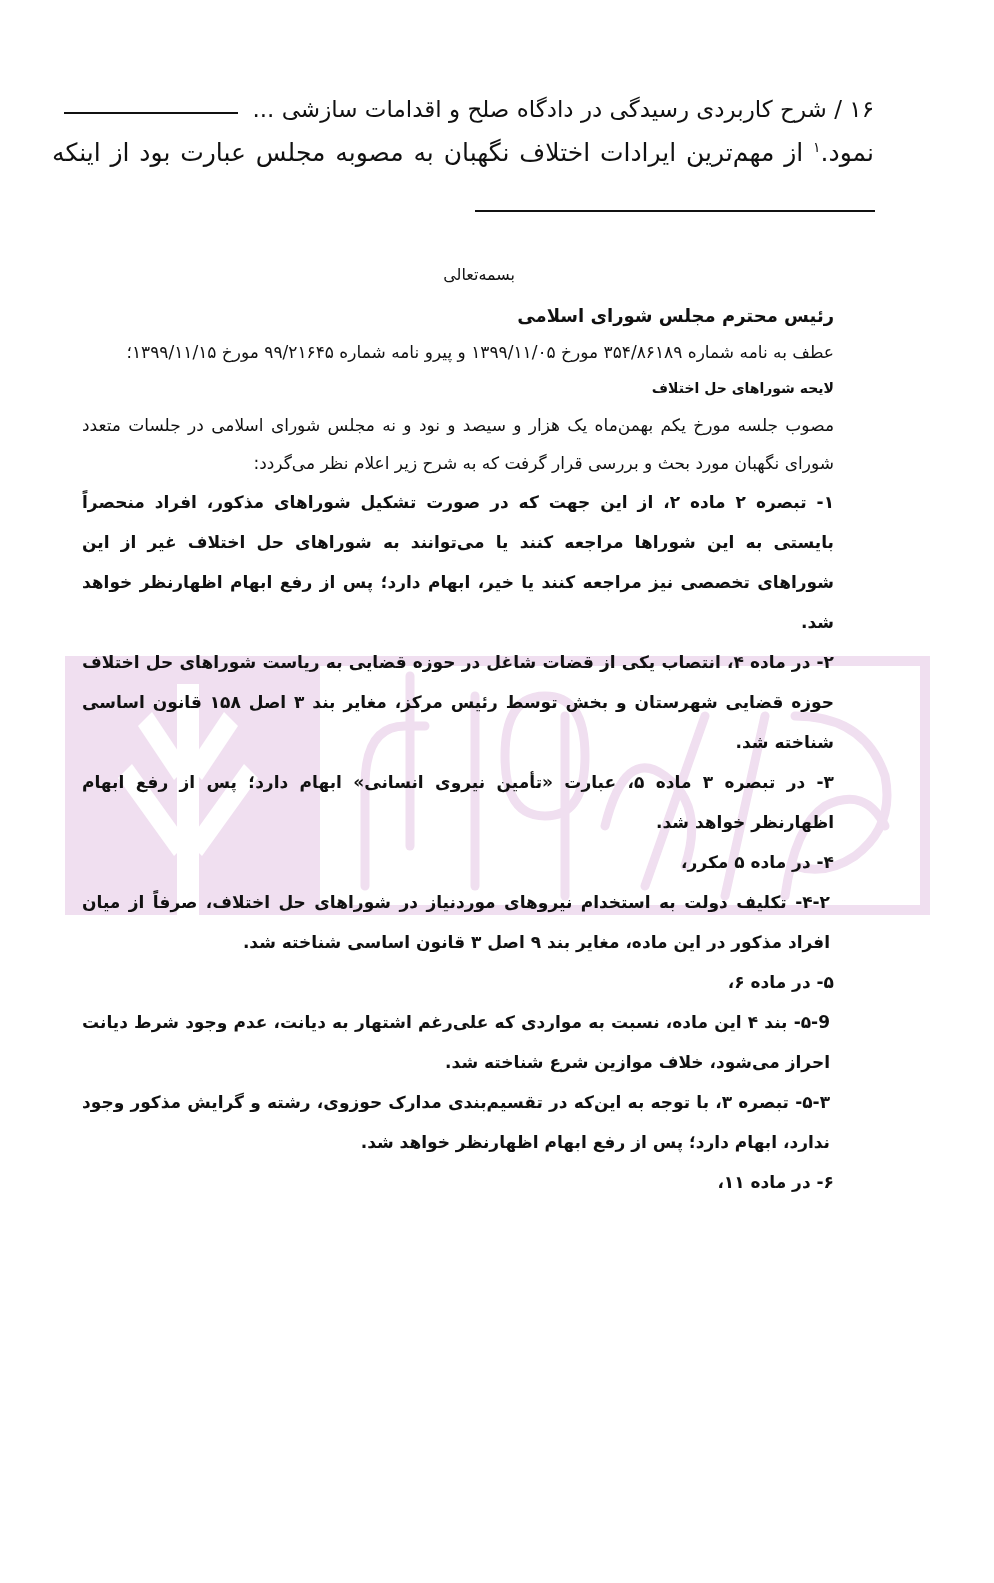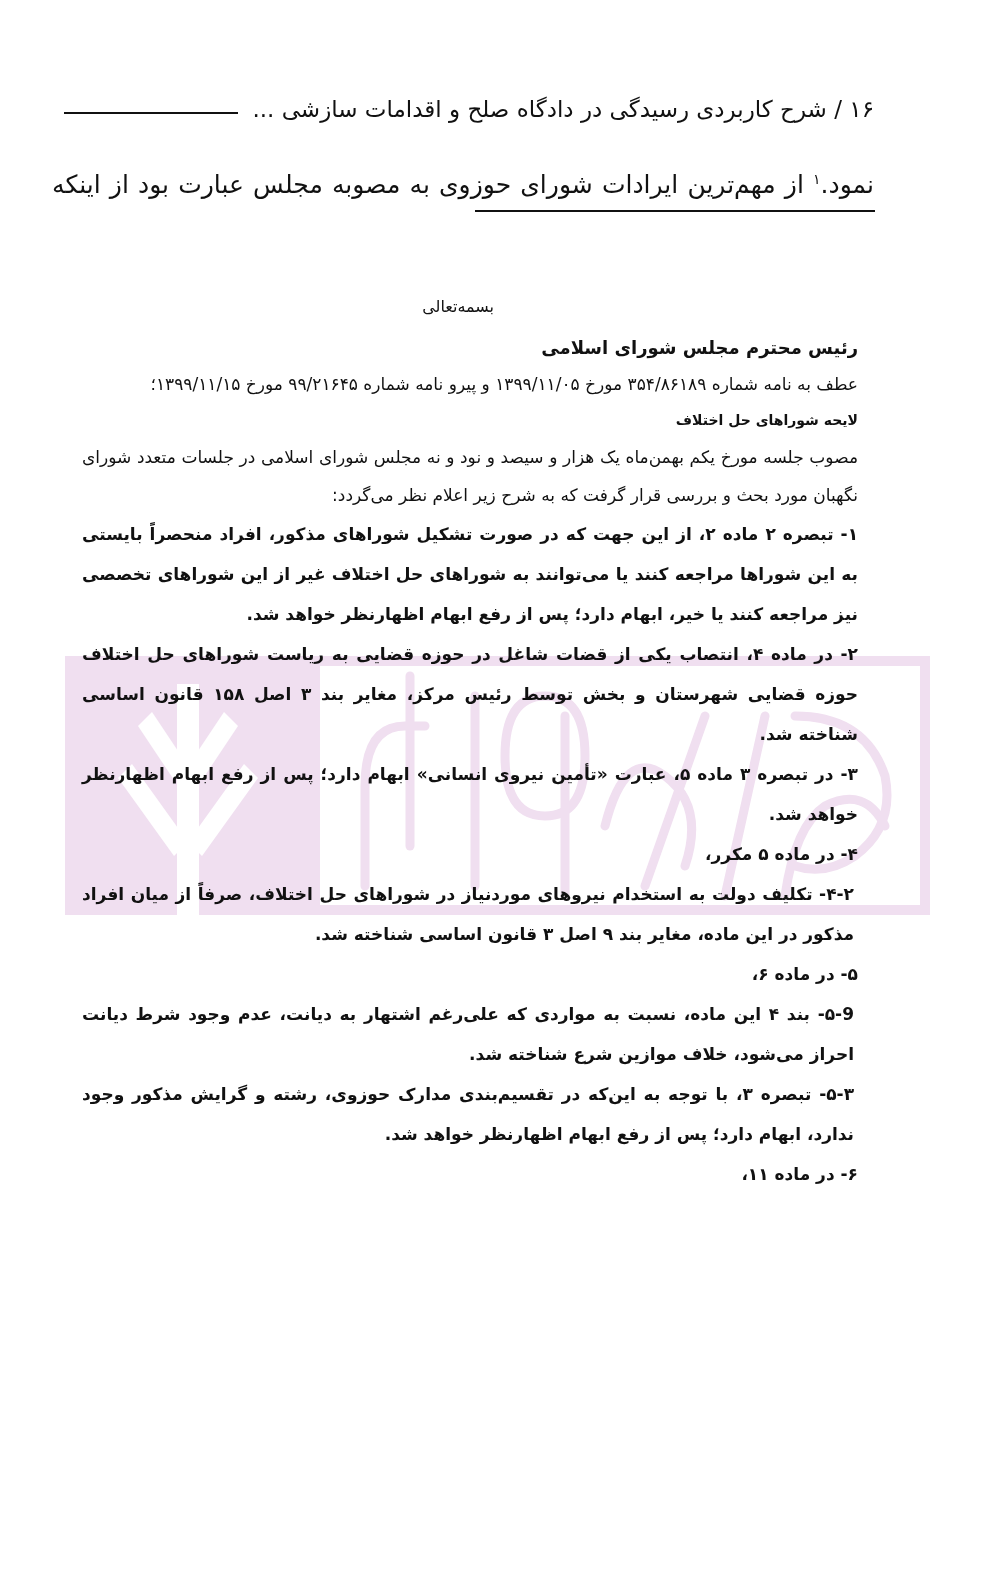--- a/index.html
+++ b/index.html
@@ -6,21 +6,21 @@
   body {
     width: 994px; height: 1583px; position: relative; overflow: hidden;
     font-family: "DejaVu Sans", sans-serif; color: #111;
   }
   .page { position: absolute; inset: 0; }
 
   
   .wm { position: absolute; left: 65px; top: 656px; width: 865px; height: 259px; pointer-events: none; }
   .wm svg { display: block; }
 
-  .rtl { direction: rtl; unicode-bidi: isolate; margin-top: 32px; }
+  .rtl { direction: rtl; unicode-bidi: isolate; }
 
   .header {
     position: absolute; top: 82px; right: 120px; left: 64px; height: 40px;
     display: flex; flex-direction: row-reverse; align-items: flex-end; gap: 14px;
   }
   .header-title { font-size: 23px; white-space: nowrap; }
   .header-rule { flex: 1; border-bottom: 2px solid #111; margin-bottom: 8px; }
 
   .lead {
     position: absolute; top: 138px; right: 120px; left: 52px;
@@ -28,24 +28,24 @@
   }
   .lead sup { font-size: 14px; }
 
   .fn-rule { position: absolute; top: 210px; left: 475px; width: 400px; border-top: 2px solid #111; }
 
   .fn-ref {
     position: absolute; top: 228px; right: 122px; font-size: 17px; white-space: nowrap;
   }
   .fn-ref .gap { display: inline-block; width: 24px; }
 
-  .basmala { position: absolute; top: 265px; right: 500px; font-size: 16px; }
+  .basmala { position: absolute; top: 265px; right: 479px; font-size: 16px; }
 
   .body {
-    position: absolute; top: 298px; right: 136px; left: 82px;
+    position: absolute; top: 298px; right: 160px; left: 82px;
     font-size: 17px; line-height: 36px;
   }
   .body p { margin: 0; text-align: justify; }
   .body .salutation { font-weight: bold; font-size: 18px; margin-bottom: 2px; }
   .body .ref-para { line-height: 32px; }
   .body .title { font-weight: bold; font-size: 14px; margin-top: 2px; }
   .body .preamble { line-height: 38px; }
   .body .item { font-weight: bold; line-height: 40px; }
   .body .sub-in { margin-right: 4px; }
 </style>
@@ -87,21 +87,21 @@
   <div class="header">
     <div class="header-title rtl">
       <span>۱۶</span>
       <span>/</span>
       <span>شرح کاربردی رسیدگی در دادگاه صلح و اقدامات سازشی ...</span>
     </div>
     <div class="header-rule"></div>
   </div>
 
   <div class="lead rtl">
-    <span>نمود.</span><sup>۱</sup><span> از مهم‌ترین ایرادات شورای حوزوی به مصوبه مجلس عبارت بود از اینکه</span>
+    <span>نمود.</span><sup>۱</sup><span> از مهم‌ترین ایرادات اختلاف نگهبان به مصوبه مجلس عبارت بود از اینکه</span>
   </div>
 
   <div class="fn-rule"></div>
 
 
   <div class="basmala rtl">بسمه‌تعالی</div>
 
   <div class="body rtl">
     <p class="salutation">رئیس محترم مجلس شورای اسلامی</p>
     <p class="ref-para">عطف به نامه شماره ۳۵۴/۸۶۱۸۹ مورخ ۱۳۹۹/۱۱/۰۵ و پیرو نامه شماره ۹۹/۲۱۶۴۵ مورخ ۱۳۹۹/۱۱/۱۵؛</p>

